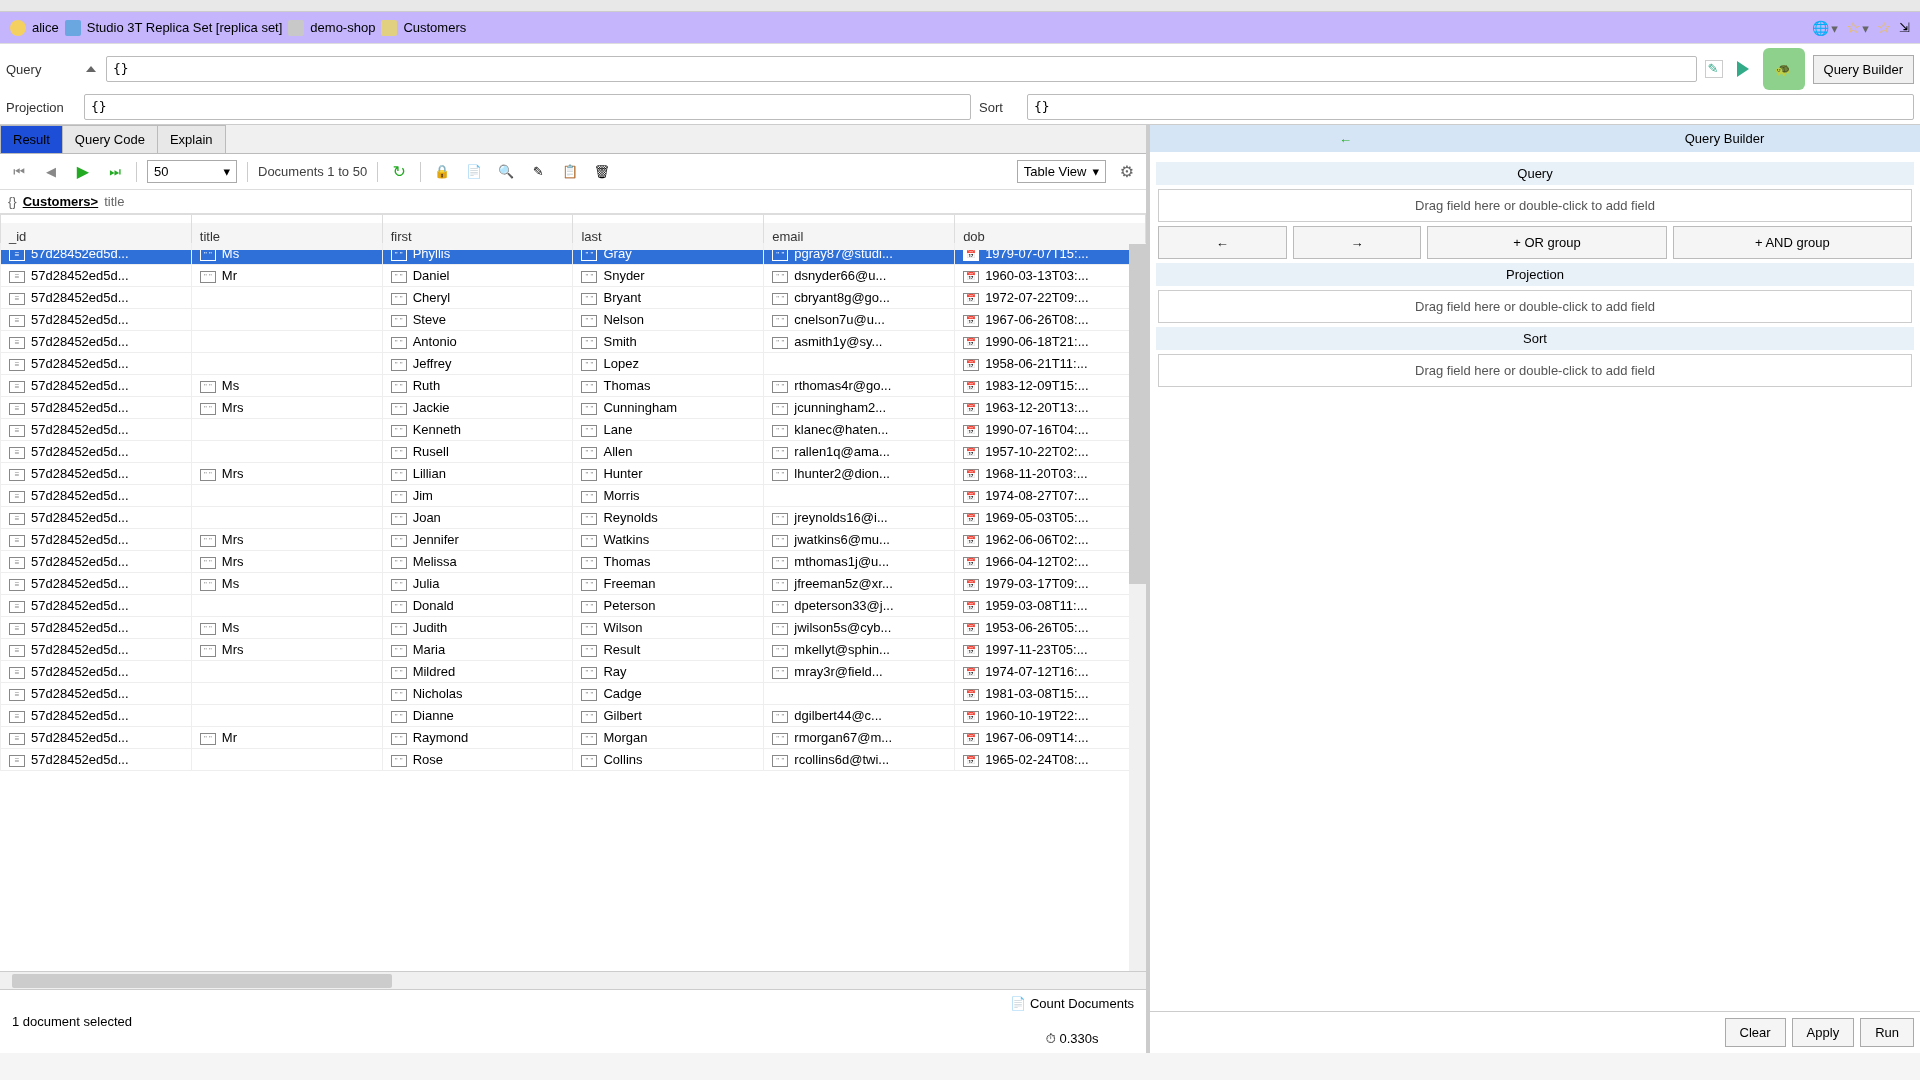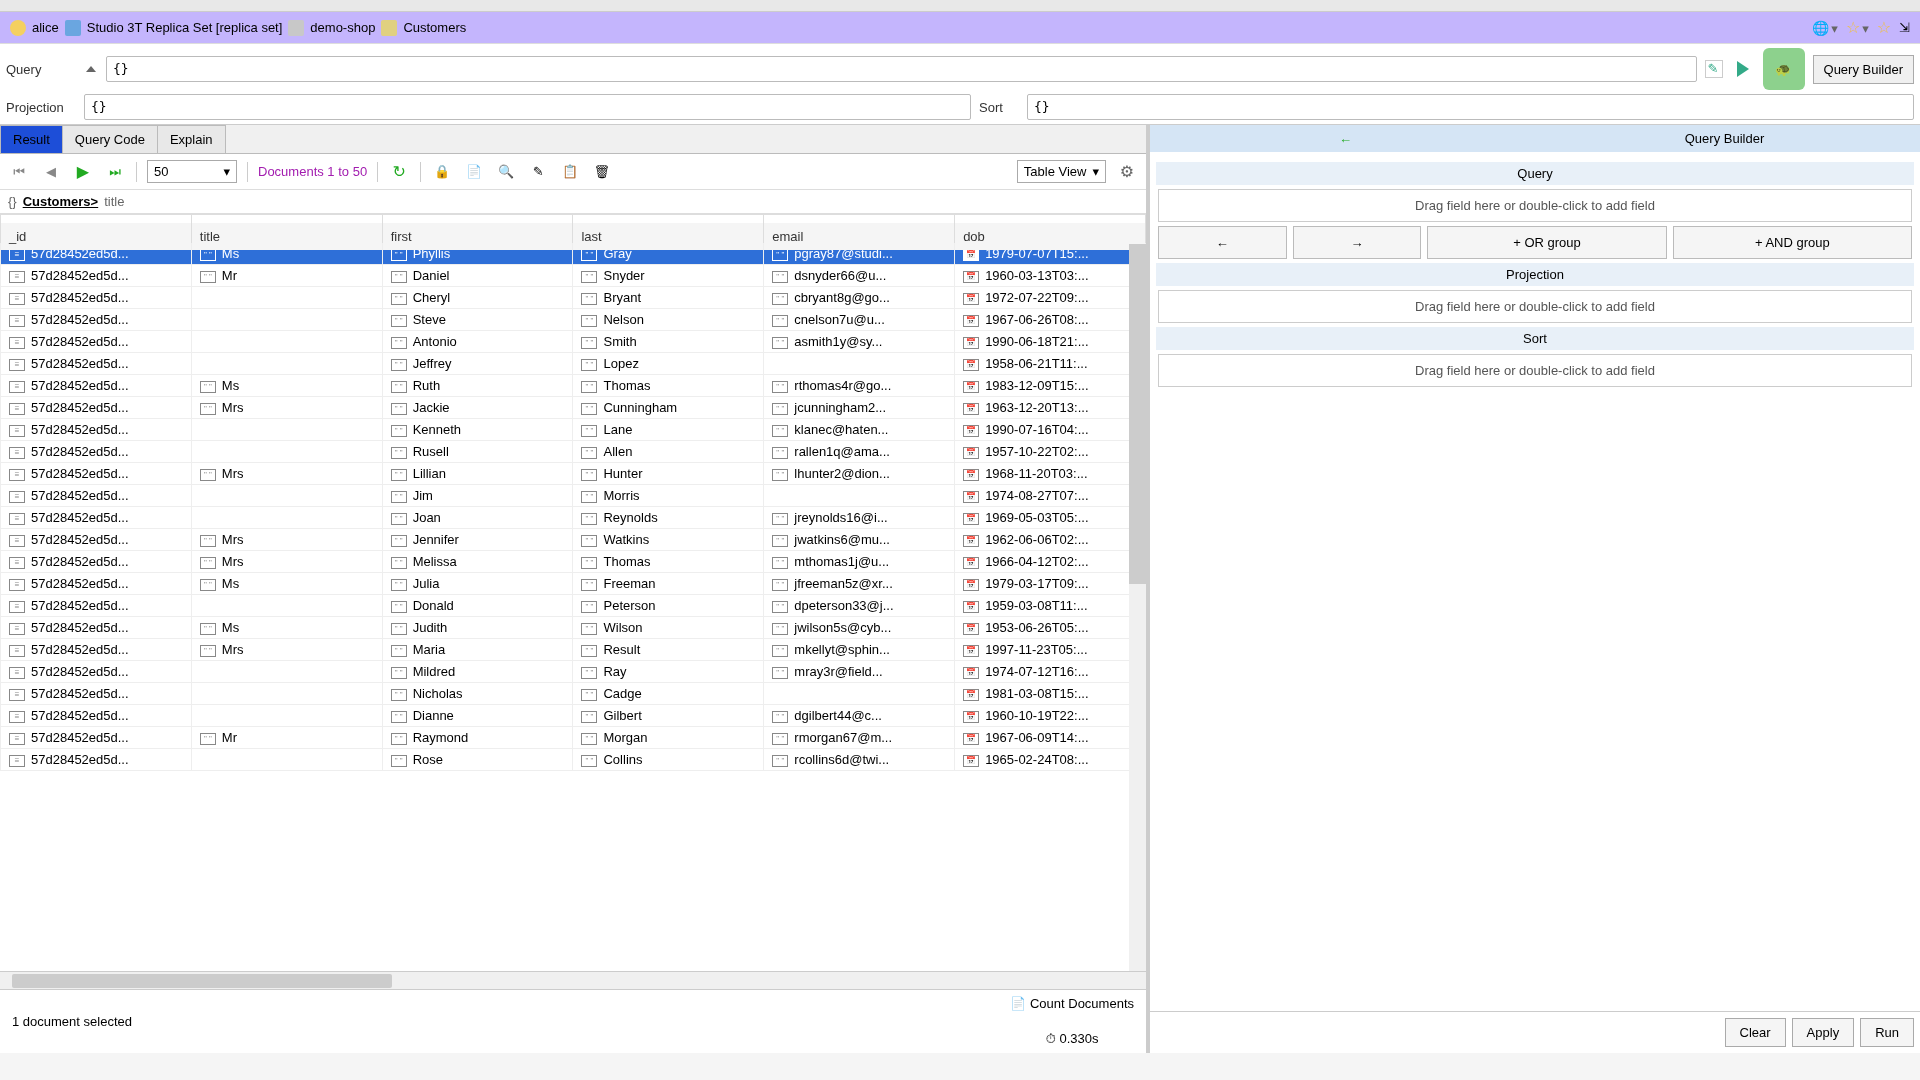--- a/index.html
+++ b/index.html
@@ -34,21 +34,21 @@
 .result-tabs .rt { padding: 6px 12px; border: 1px solid #bbb; border-bottom: none; background: #1d4ed8; margin-right: -1px; cursor: pointer; }
 .result-tabs .rt:not(.active) { background: #e8e8e8; }
 .toolbar { display: flex; align-items: center; gap: 10px; padding: 6px 8px; border-bottom: 1px solid #ddd; }
 .tb-btn { width: 22px; height: 22px; display: flex; align-items: center; justify-content: center; cursor: pointer; }
 .nav-first::before { content: '⏮'; color: #888; }
 .nav-prev::before { content: '◀'; color: #888; }
 .nav-play::before { content: '▶'; color: #2a2; font-size: 16px; }
 .nav-last::before { content: '⏭'; color: #2a2; }
 .page-select { border: 1px solid #aaa; padding: 3px 20px 3px 6px; background: #fff; position: relative; width: 90px; }
 .page-select::after { content: '▾'; position: absolute; right: 6px; top: 3px; }
-.doc-range { color: #a21caf; }
+.doc-range { color: #404040; }
 .refresh-ico::before { content: '↻'; color: #2a2; font-size: 16px; }
 .view-select { border: 1px solid #aaa; padding: 3px 6px; background: #fff; display: flex; gap: 6px; align-items: center; margin-left: auto; }
 .view-select::after { content: '▾'; }
 .gear-ico::before { content: '⚙'; color: #666; font-size: 16px; }
 .sep { width: 1px; height: 20px; background: #ccc; }
 .path-bar { padding: 4px 8px; display: flex; align-items: center; gap: 6px; color: #666; border-bottom: 1px solid #ddd; }
 .path-bar b { color: #000; text-decoration: underline; }
 .table-wrap { flex: 1; overflow: auto; position: relative; }
 table { border-collapse: collapse; width: 100%; }
 th { text-align: left; padding: 6px 8px; background: #f5f5f5; border: 1px solid #ddd; font-weight: normal; color: #333; position: sticky; top: 8px; }

